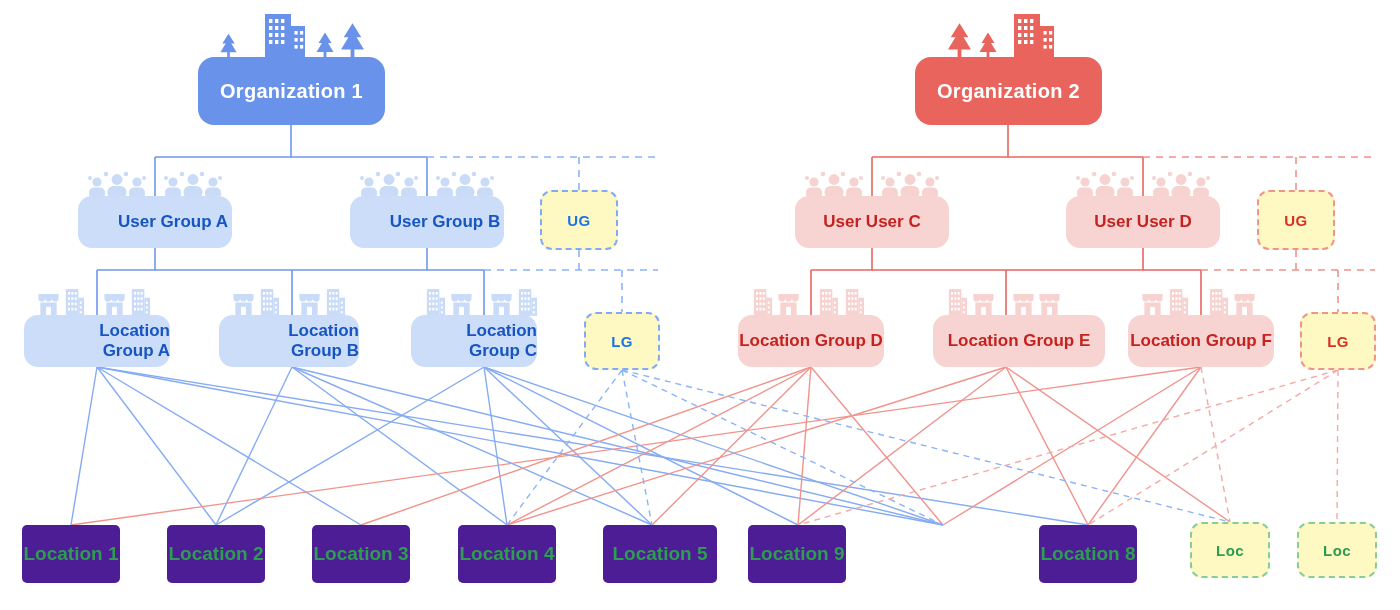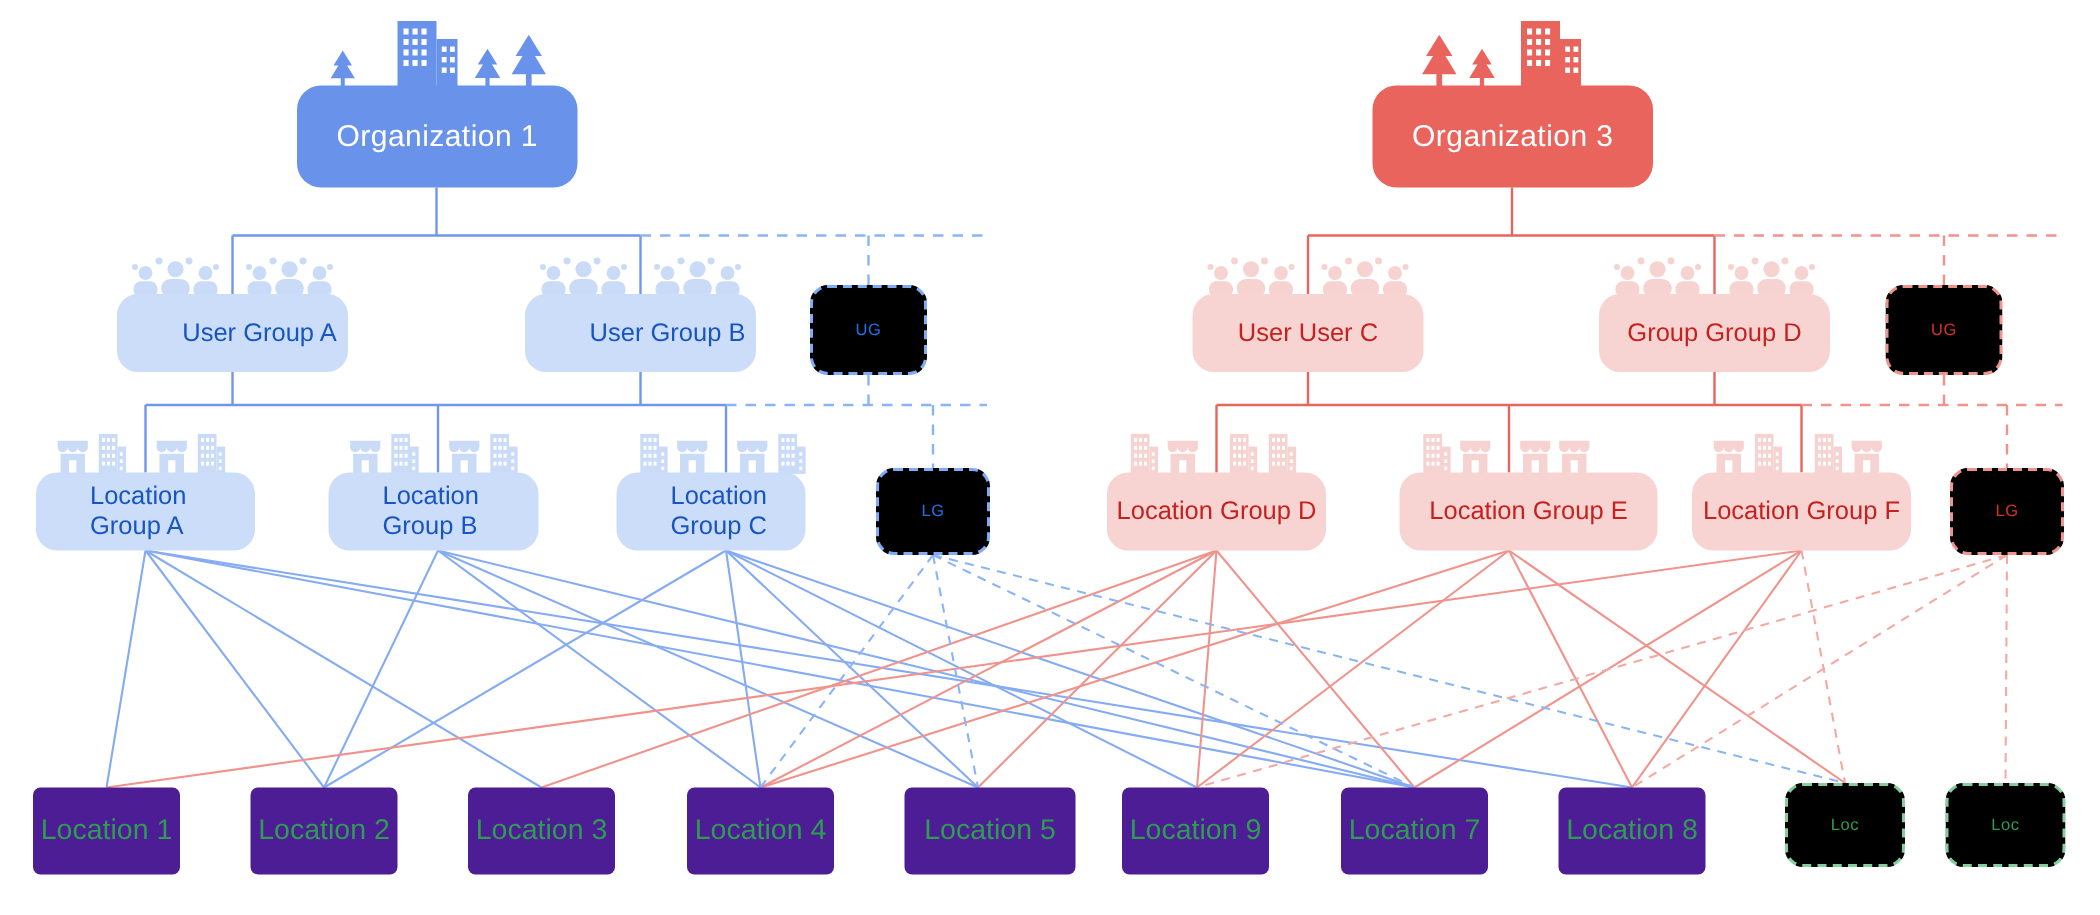--- a/index.html
+++ b/index.html
@@ -1,28 +1,28 @@
 <!DOCTYPE html>
 <html><head>
 <meta charset="utf-8">
 <style>
   html,body{margin:0;padding:0;background:#ffffff;}
   #stage{position:relative;width:1400px;height:610px;background:#ffffff;overflow:hidden;
          font-family:"Liberation Sans", sans-serif;}
   #lines{position:absolute;left:0;top:0;width:1400px;height:610px;}
   .icon{position:absolute;pointer-events:none;}
   .box{position:absolute;display:flex;align-items:center;justify-content:center;
-       font-weight:normal;text-align:left;box-sizing:border-box;}
+       font-weight:bold;text-align:right;box-sizing:border-box;}
   .org{height:68px;border-radius:16px;color:#ffffff;font-size:20px;letter-spacing:.3px;}
   .org.blue{background:#6992EA;}
   .org.red{background:#E8645D;}
   .grp{height:52px;border-radius:14px;font-size:17px;}
   .grp.blue{background:#CBDDF8;color:#1655C2;padding-left:36px;}
   .grp.red{background:#F7D4D2;color:#C5221F;}
-  .dashed{background:#000000;border-radius:12px;font-size:11px;letter-spacing:.4px;}
+  .dashed{background:#fef9c3;border-radius:12px;font-size:15px;letter-spacing:.4px;}
   .dashed.blue{border:2px dashed #7FAAF5;color:#1A73E8;}
   .dashed.red{border:2px dashed #F0938C;color:#D93025;}
   .dashed.green{border:2px dashed #86CD9C;color:#2E9C51;}
   .loc{height:58px;border-radius:5px;background:#4c1d95;color:#2E9C51;font-size:19px;}
 </style>
 </head>
 <body>
 
 <div id="stage">
 
@@ -235,42 +235,41 @@
       <use href="#shop" x="92" y="0" width="23" height="27"></use>
   </svg>
   <svg class="icon" style="left:1141px;top:289px" width="120" height="27" fill="#F6D2D0">
     <use href="#shop" x="0" y="0" width="23" height="27"></use>
       <use href="#building" x="26" y="0" width="23" height="27"></use>
     <use href="#building" x="66" y="0" width="23" height="27"></use>
       <use href="#shop" x="92" y="0" width="23" height="27"></use>
   </svg>
 
   <div class="box org blue" style="left:198px;top:57px;width:187px">Organization 1</div>
-  <div class="box org red" style="left:915px;top:57px;width:187px">Organization 3</div>
+  <div class="box org red" style="left:915px;top:57px;width:187px">Organization 2</div>
 
   <div class="box grp blue" style="left:78px;top:196px;width:154px">User Group A</div>
   <div class="box grp blue" style="left:350px;top:196px;width:154px">User Group B</div>
   <div class="box dashed blue" style="left:540px;top:190px;width:78px;height:60px">UG</div>
   <div class="box grp red" style="left:795px;top:196px;width:154px">User User C</div>
-  <div class="box grp red" style="left:1066px;top:196px;width:154px">Group Group D</div>
+  <div class="box grp red" style="left:1066px;top:196px;width:154px">User User D</div>
   <div class="box dashed red" style="left:1257px;top:190px;width:78px;height:60px">UG</div>
 
   <div class="box grp blue" style="left:24px;top:315px;width:146px">Location Group A</div>
   <div class="box grp blue" style="left:219px;top:315px;width:140px">Location Group B</div>
   <div class="box grp blue" style="left:411px;top:315px;width:126px">Location Group C</div>
   <div class="box dashed blue" style="left:584px;top:312px;width:76px;height:58px">LG</div>
   <div class="box grp red" style="left:738px;top:315px;width:146px">Location Group D</div>
   <div class="box grp red" style="left:933px;top:315px;width:172px">Location Group E</div>
   <div class="box grp red" style="left:1128px;top:315px;width:146px">Location Group F</div>
   <div class="box dashed red" style="left:1300px;top:312px;width:76px;height:58px">LG</div>
 
   <div class="box loc" style="left:22px;top:525px;width:98px">Location 1</div>
   <div class="box loc" style="left:167px;top:525px;width:98px">Location 2</div>
   <div class="box loc" style="left:312px;top:525px;width:98px">Location 3</div>
   <div class="box loc" style="left:458px;top:525px;width:98px">Location 4</div>
   <div class="box loc" style="left:603px;top:525px;width:114px">Location 5</div>
   <div class="box loc" style="left:748px;top:525px;width:98px">Location 9</div>
-  <div class="box loc" style="left:894px;top:525px;width:98px">Location 7</div>
   <div class="box loc" style="left:1039px;top:525px;width:98px">Location 8</div>
   <div class="box dashed green" style="left:1190px;top:522px;width:80px;height:56px">Loc</div>
   <div class="box dashed green" style="left:1297px;top:522px;width:80px;height:56px">Loc</div>
 
 </div>
 
 </body></html>

